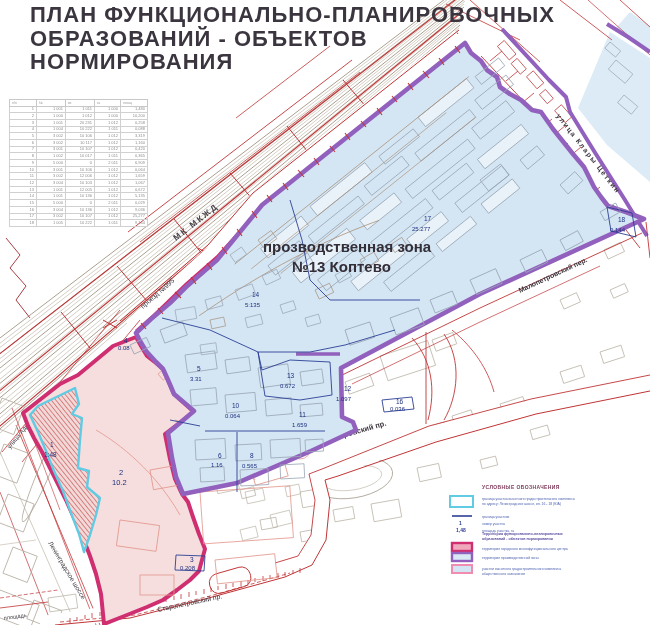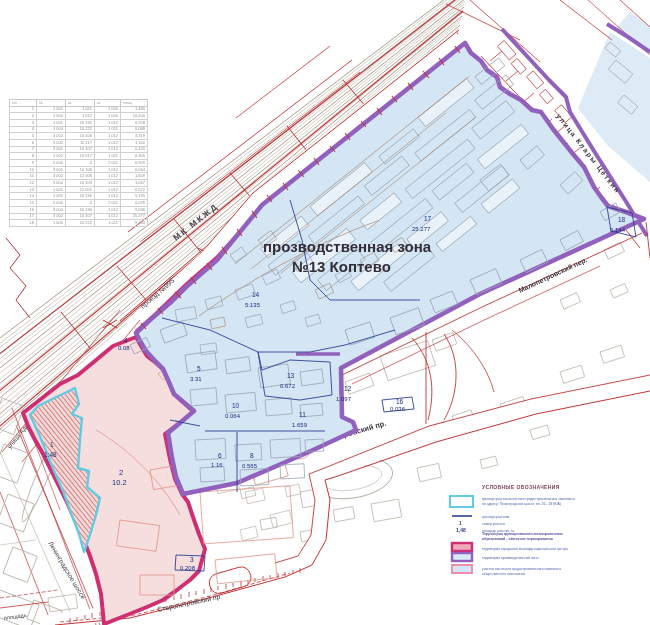--- a/index.html
+++ b/index.html
@@ -424,20 +424,21 @@
 <rect x="452" y="543" width="20" height="8" fill="#f0a8bc" stroke="#cf2f70" stroke-width="2.4"></rect>
 <text x="482" y="550" fill="#4a5fae" font-size="3.4">территория городского многофункционального центра</text>
 <rect x="452" y="553" width="20" height="8" fill="#d8e8f4" stroke="#9161bd" stroke-width="2.4"></rect>
 <text x="482" y="559" fill="#4a5fae" font-size="3.4">территория производственной зоны</text>
 <rect x="452" y="565" width="20" height="8" fill="#d4e6f4" stroke="#f08cb0" stroke-width="2"></rect>
 <text x="482" y="570" fill="#4a5fae" font-size="3.4">участки высотного градостроительного комплекса</text>
 <text x="482" y="575" fill="#4a5fae" font-size="3.4">общественного назначения</text>
 </g>
 </svg>
 
+<div style="position:absolute;left:30px;top:3px;width:590px;color:#3b353f;font-size:22px;font-weight:bold;line-height:23.5px;letter-spacing:1px;">ПЛАН ФУНКЦИОНАЛЬНО-ПЛАНИРОВОЧНЫХ<br>ОБРАЗОВАНИЙ - ОБЪЕКТОВ<br>НОРМИРОВАНИЯ</div>
 
 <div style="position:absolute;left:9px;top:99px;">
 <table style="border-collapse:collapse;font-family:'Liberation Sans',sans-serif;">
 <tbody>
           <tr>
             <td style="width:22px;height:5.5px;line-height:4px;border:0.5px solid #c8c8c8;font-size:3.5px;color:#9a9a9a;padding:0 2px;">п/п</td>
             <td style="width:24px;height:5.5px;line-height:4px;border:0.5px solid #c8c8c8;font-size:3.5px;color:#9a9a9a;padding:0 2px;">№</td>
             <td style="width:24px;height:5.5px;line-height:4px;border:0.5px solid #c8c8c8;font-size:3.5px;color:#9a9a9a;padding:0 2px;">кв</td>
             <td style="width:21px;height:5.5px;line-height:4px;border:0.5px solid #c8c8c8;font-size:3.5px;color:#9a9a9a;padding:0 2px;">га</td>
             <td style="width:22px;height:5.5px;line-height:4px;border:0.5px solid #c8c8c8;font-size:3.5px;color:#9a9a9a;padding:0 2px;">площ</td>

